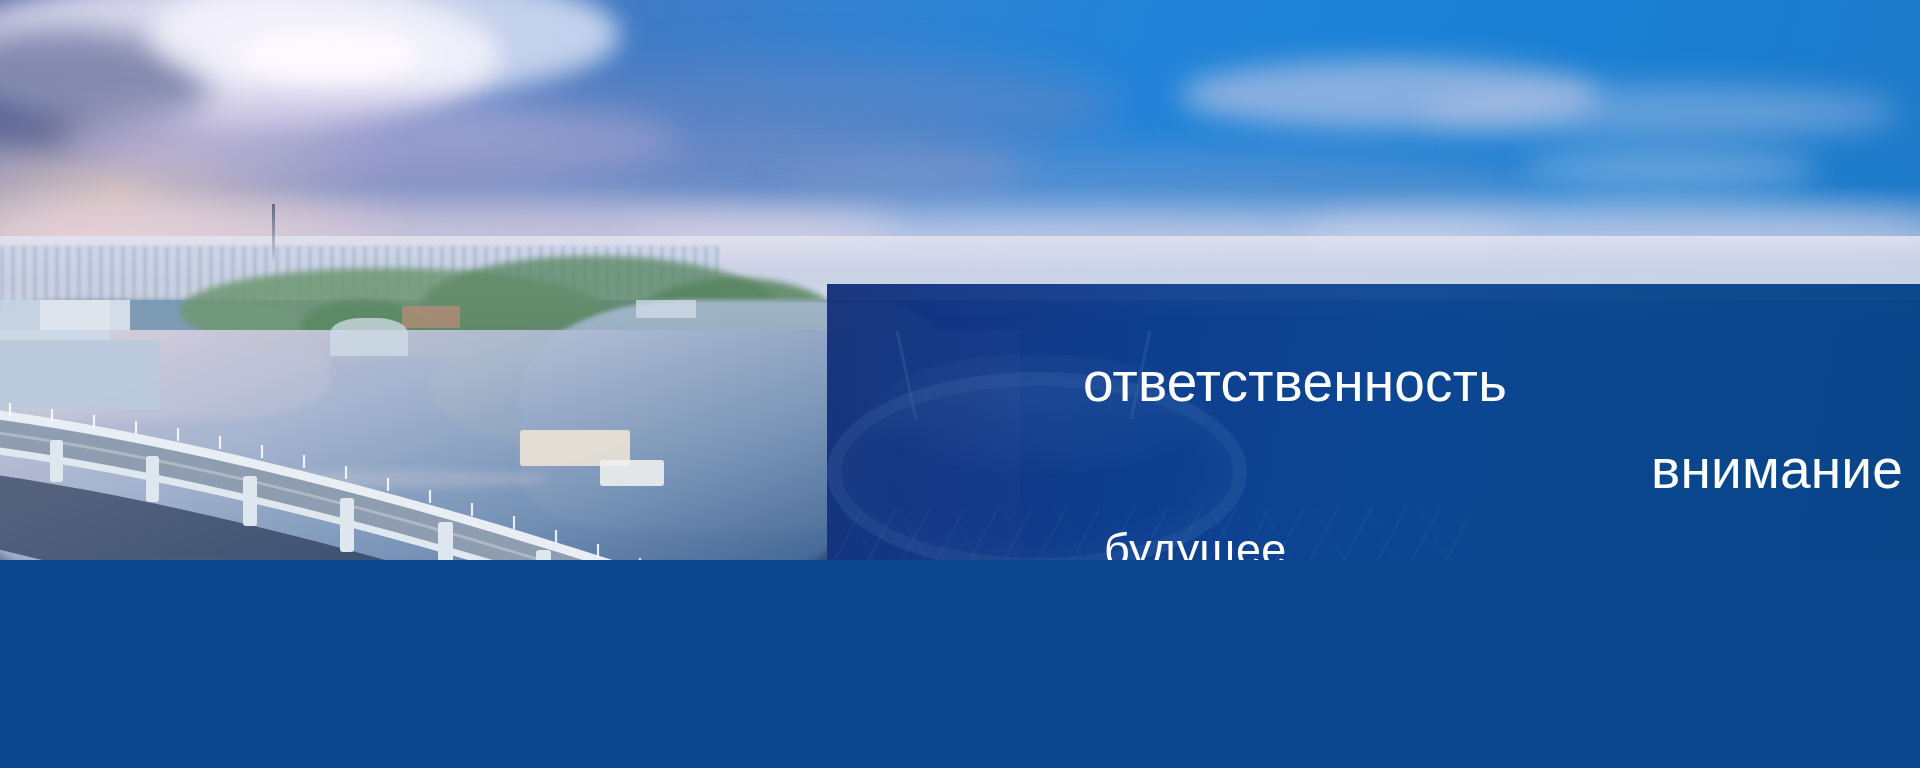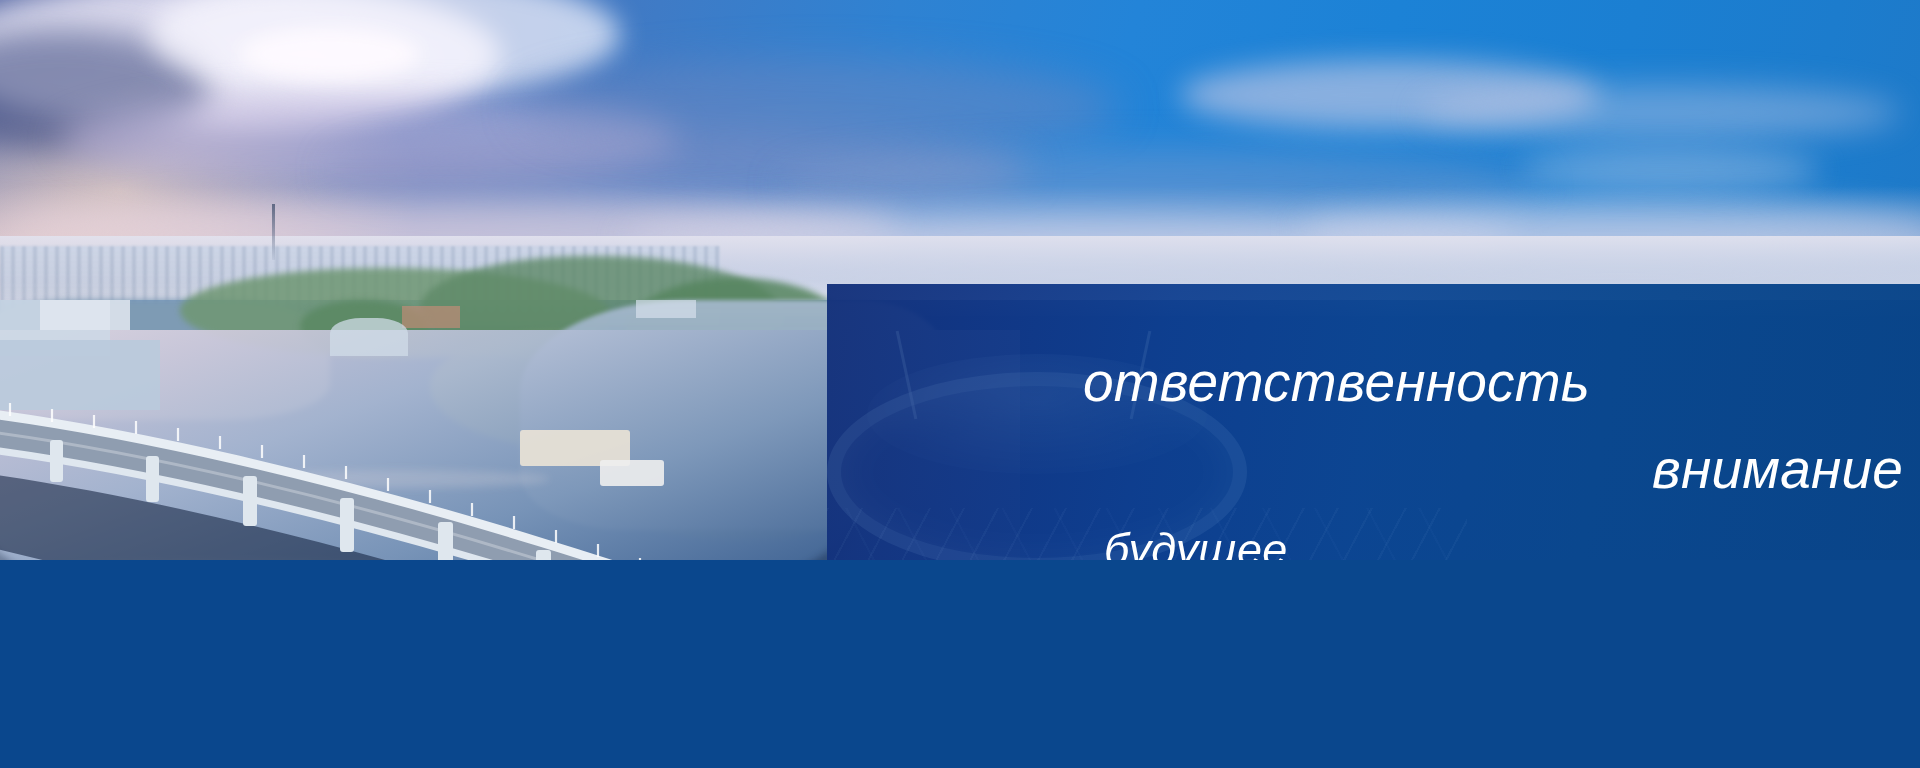--- a/index.html
+++ b/index.html
@@ -3,21 +3,20 @@
 <meta charset="utf-8">
 <style>
   * { margin:0; padding:0; box-sizing:border-box; }
   html,body { width:1920px; height:768px; overflow:hidden; background:#0a478d; }
   body { font-family:"Liberation Sans", sans-serif; }
 
   #banner {
     position:relative;
     width:1920px; height:560px;
     overflow:hidden;
-    font-style:italic;
   }
 
   
   .photo { position:absolute; inset:0; overflow:hidden; }
 
   
   .sky {
     position:absolute; left:0; top:0; width:1920px; height:300px;
     background:
       linear-gradient(to bottom,

